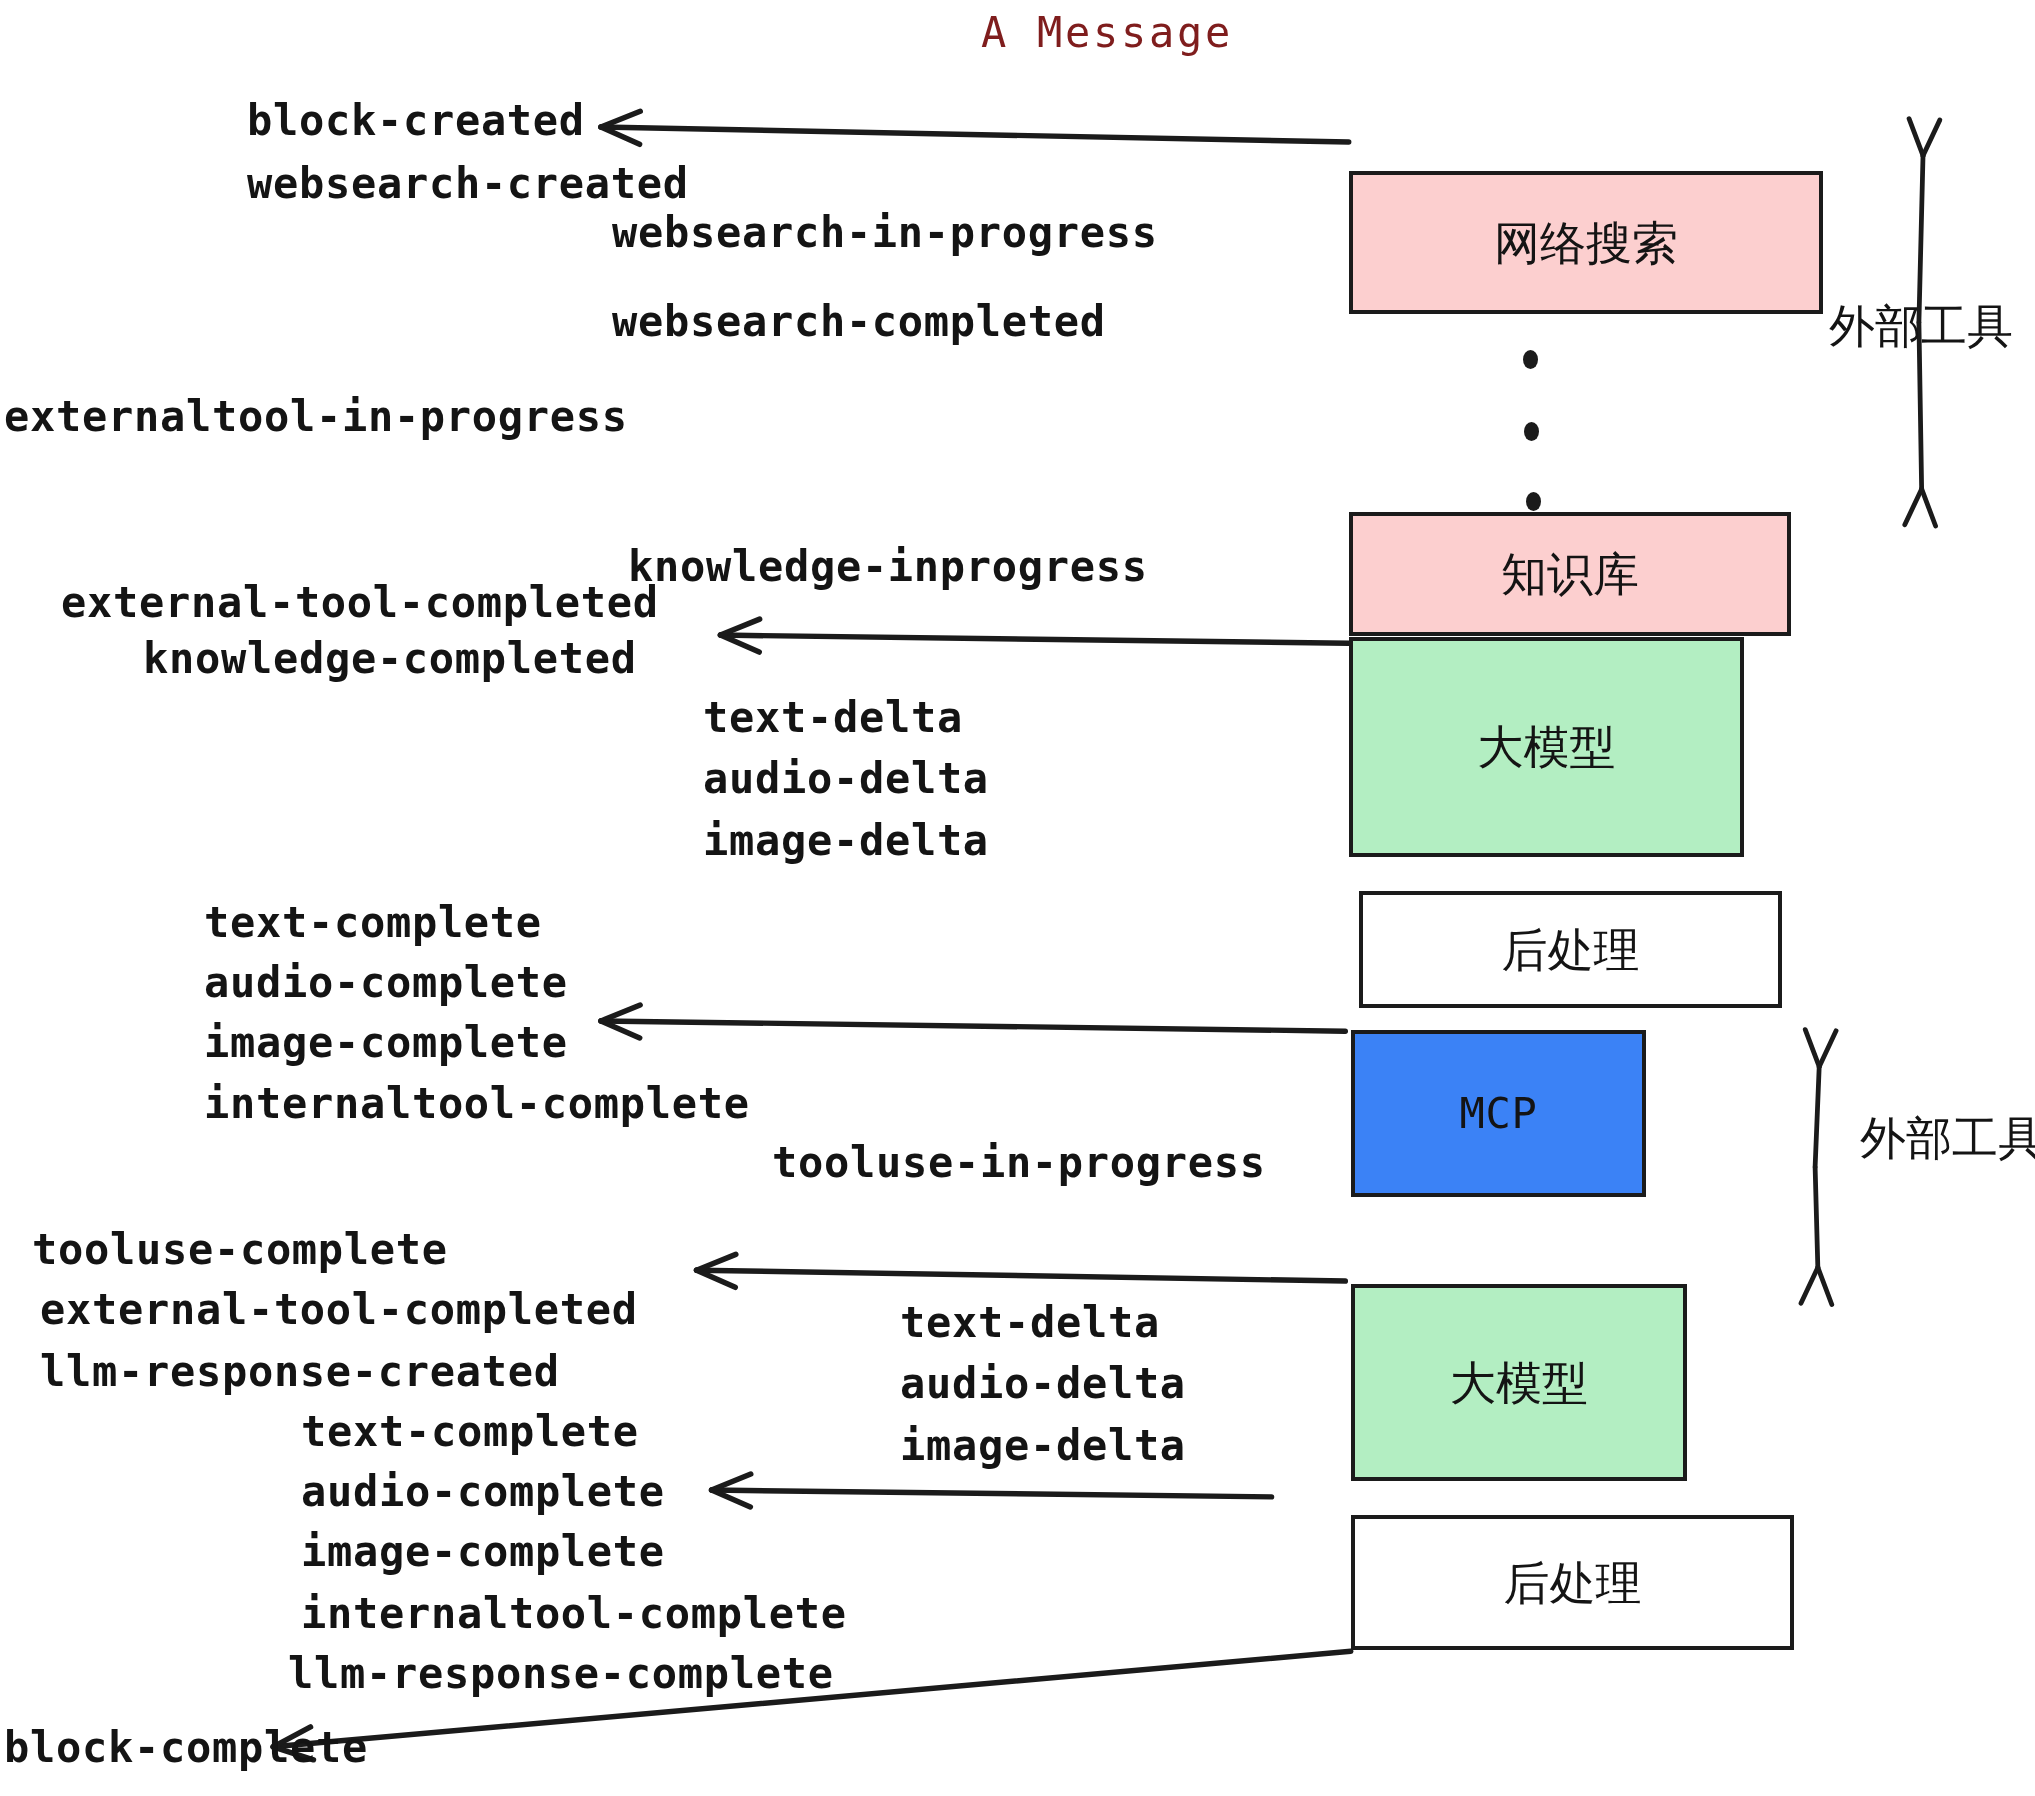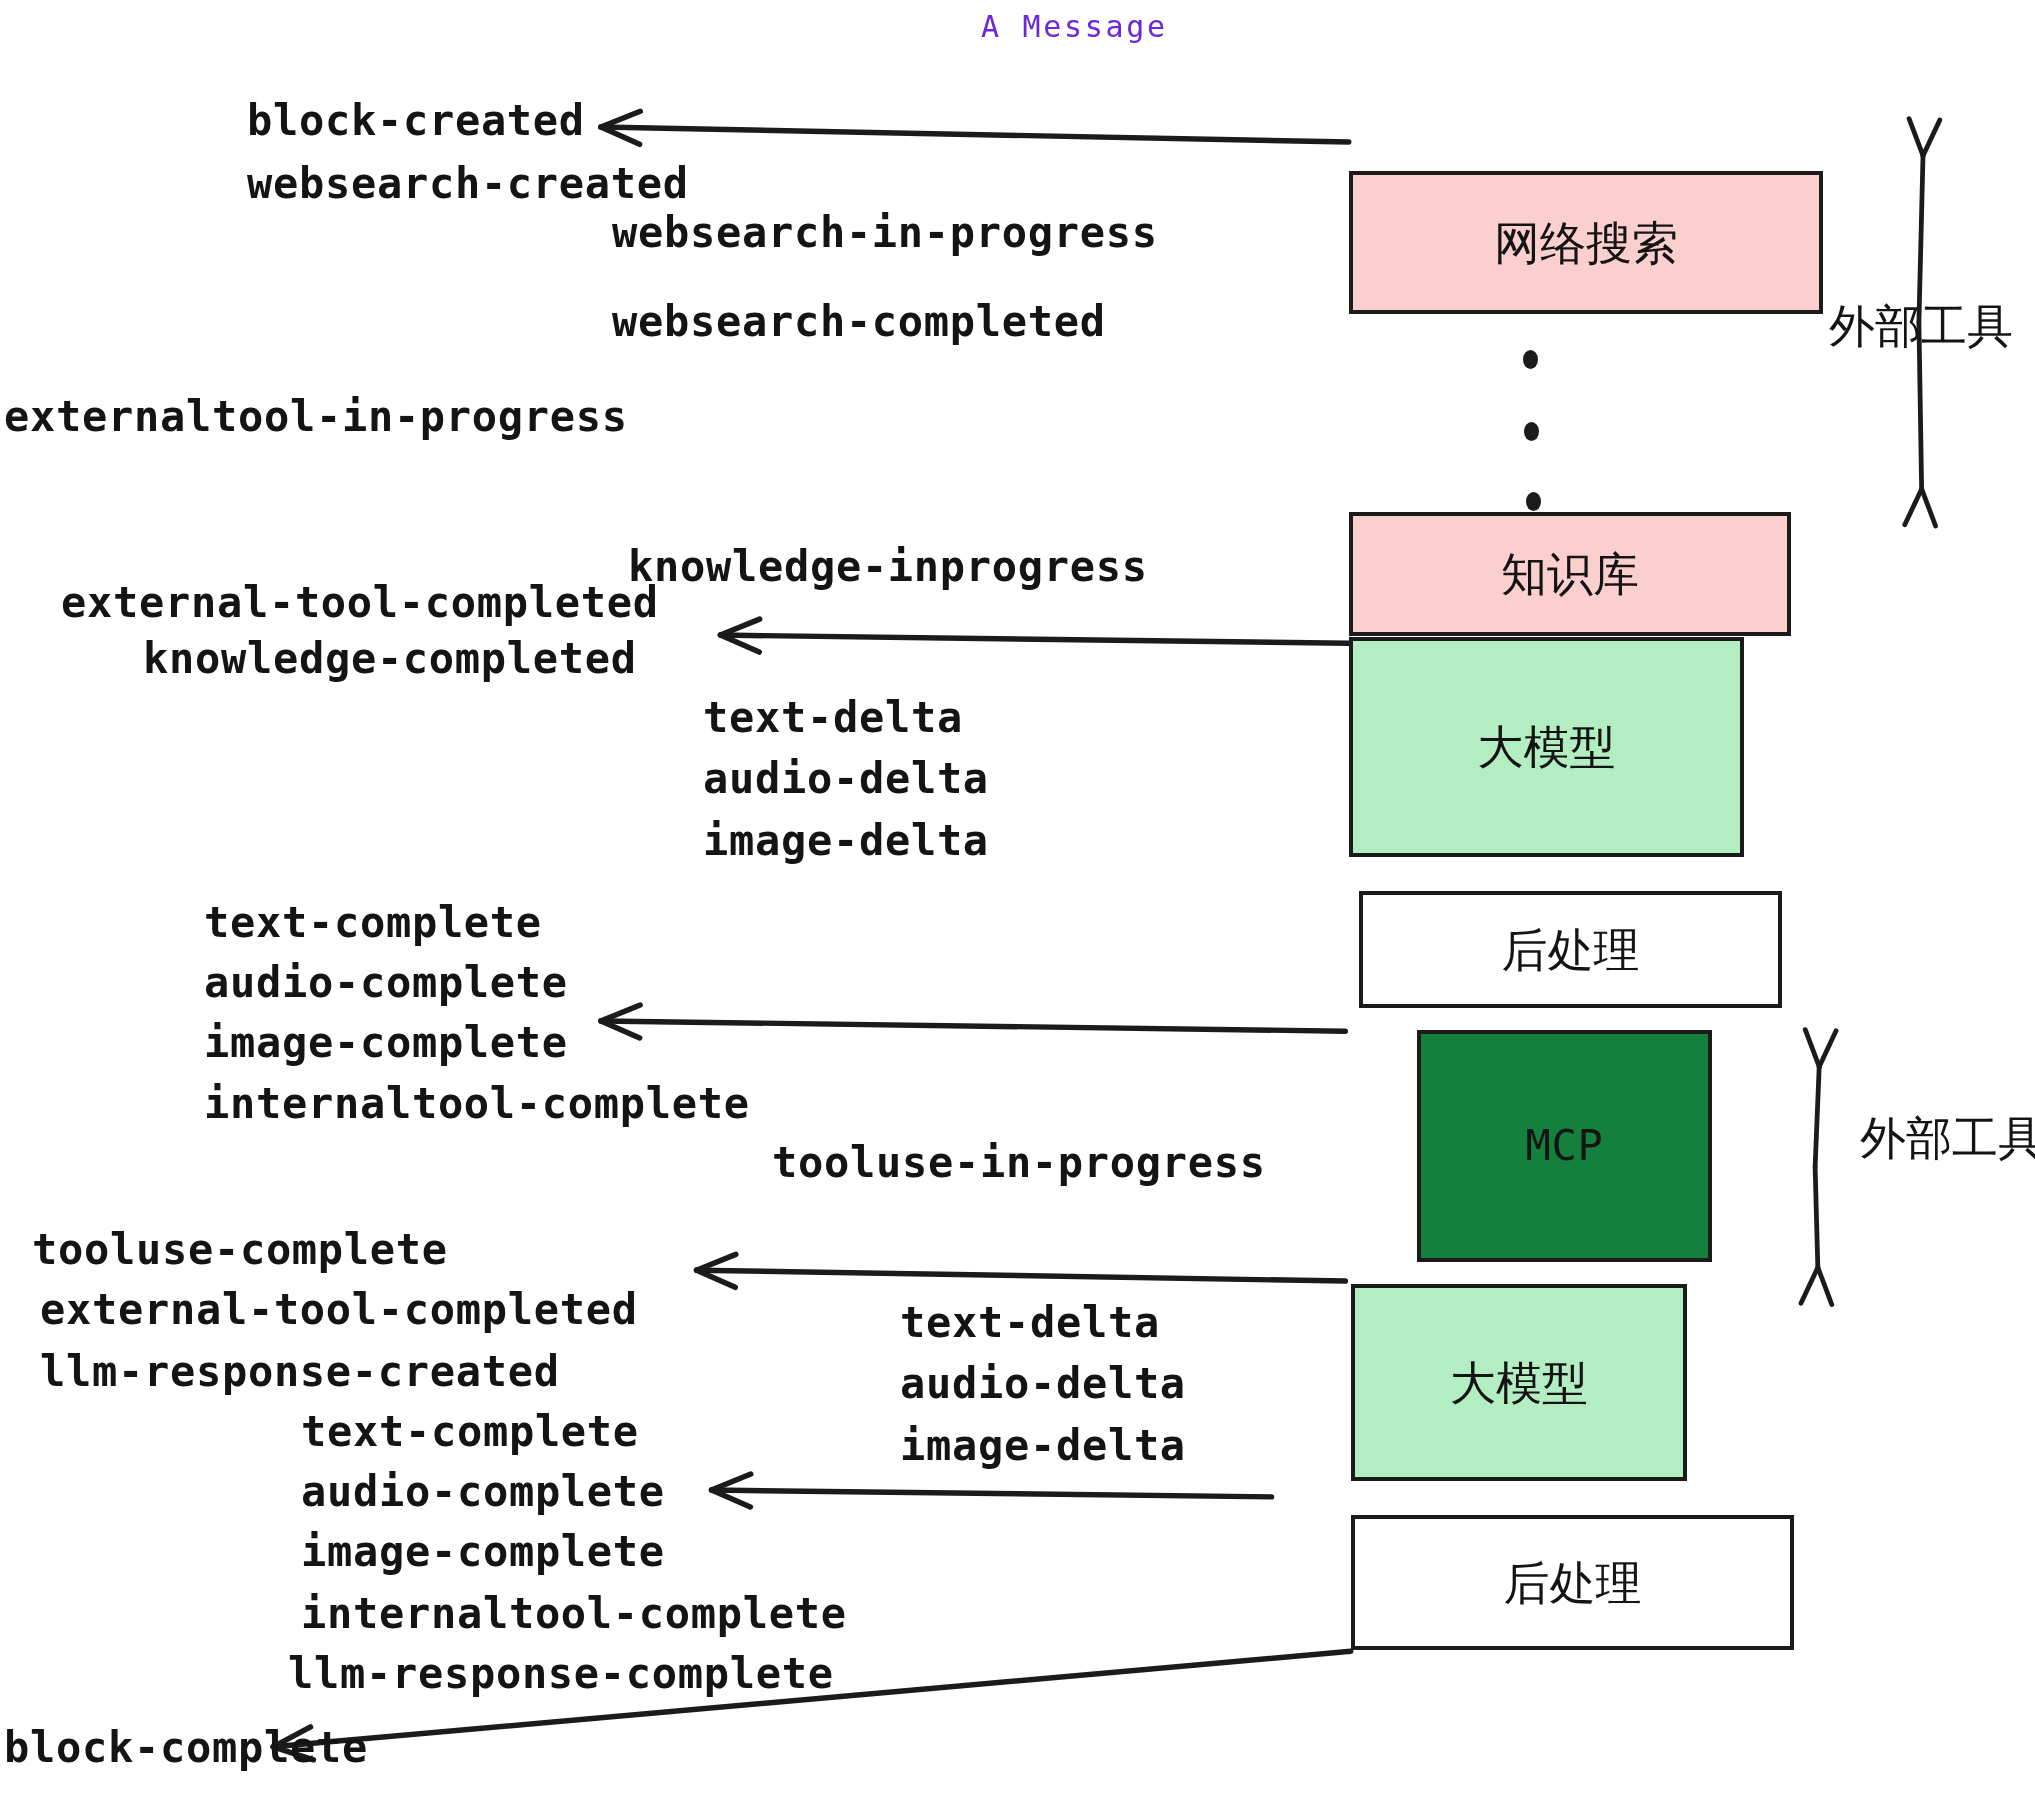--- a/index.html
+++ b/index.html
@@ -29,23 +29,23 @@
     font-size: 42px;
     letter-spacing: 0.7px;
     color: #141414;
     white-space: pre;
     line-height: 1;
     font-weight: bold;
   }
   .title {
     position: absolute;
     font-family: "DejaVu Sans Mono", "Liberation Mono", monospace;
-    font-size: 30px;
+    font-size: 42px;
     letter-spacing: 2.7px;
-    color: #6d28d9;
+    color: #7f1d1d;
     white-space: pre;
     line-height: 1;
   }
   .node {
     position: absolute;
     box-sizing: border-box;
     border: 4.8px solid #1b1b1b;
     display: flex;
     align-items: center;
     justify-content: center;
@@ -192,21 +192,21 @@
       </div>
       <div class="node" style="left: 1349px; top: 512px; width: 442px; height: 124px; background: rgb(252, 207, 207); border-color: rgb(27, 27, 27);">
         <span>知识库</span>
       </div>
       <div class="node" style="left: 1349px; top: 637px; width: 395px; height: 220px; background: rgb(179, 238, 194); border-color: rgb(27, 27, 27);">
         <span>大模型</span>
       </div>
       <div class="node" style="left: 1359px; top: 891px; width: 423px; height: 117px; background: rgb(255, 255, 255); border-color: rgb(27, 27, 27);">
         <span>后处理</span>
       </div>
-      <div class="node mcp" style="left: 1417px; top: 1030px; width: 295px; height: 232px; background: #15803d; border-color: rgb(27, 27, 27);">
+      <div class="node mcp" style="left: 1351px; top: 1030px; width: 295px; height: 167px; background: #3b82f6; border-color: rgb(27, 27, 27);">
         <span>MCP</span>
       </div>
       <div class="node" style="left: 1351px; top: 1284px; width: 336px; height: 197px; background: rgb(179, 238, 194); border-color: rgb(27, 27, 27);">
         <span>大模型</span>
       </div>
       <div class="node" style="left: 1351px; top: 1515px; width: 443px; height: 135px; background: rgb(255, 255, 255); border-color: rgb(27, 27, 27);">
         <span>后处理</span>
       </div>
     </div>
   <div id="grouplabels-layer">

